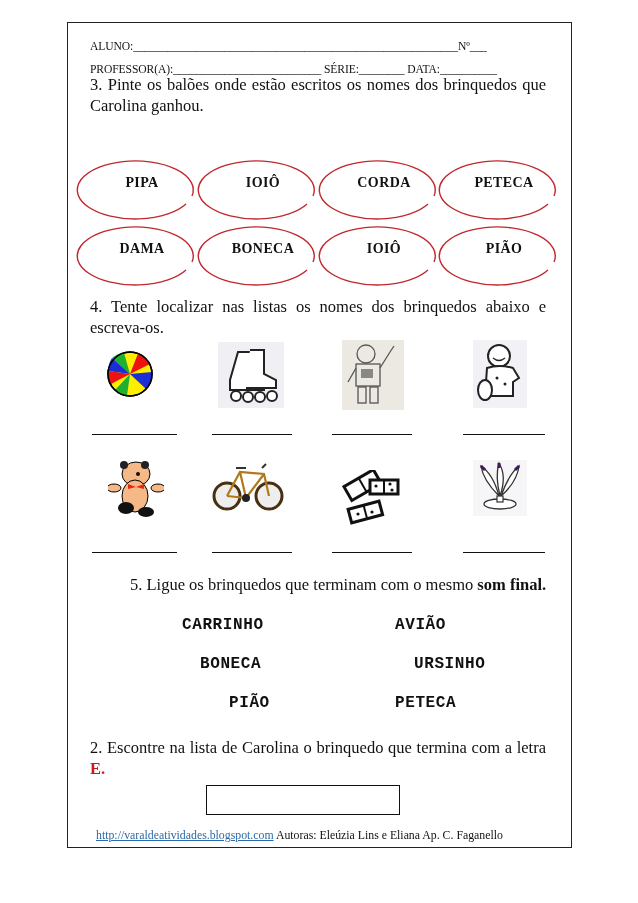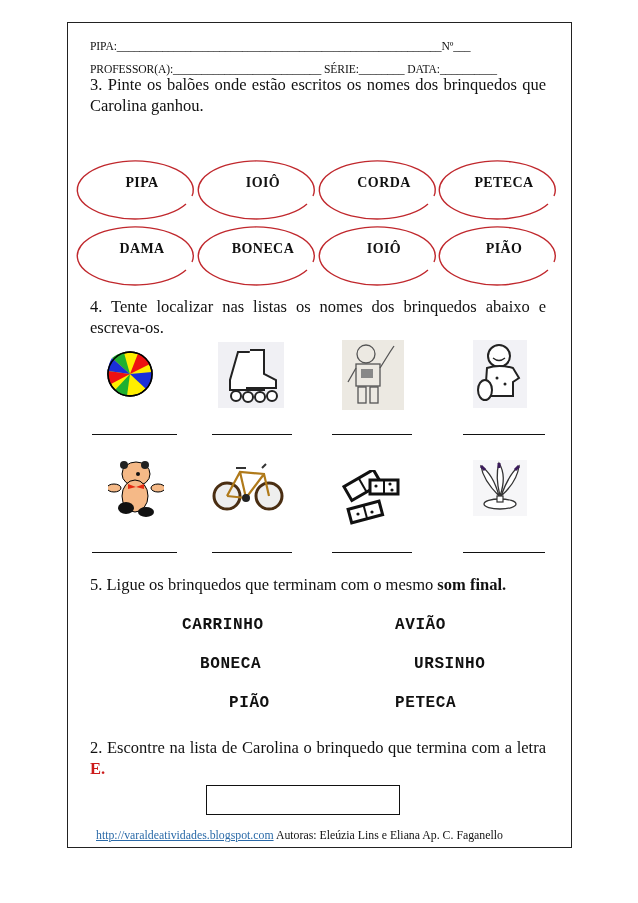--- a/index.html
+++ b/index.html
@@ -21,21 +21,21 @@
   .footer { position: absolute; left: 96px; top: 828px; font-size: 11.8px; white-space: nowrap; }
   .footer a { color: #2a6aa8; text-decoration: underline; }
   .red { color: #cc1a1a; font-weight: bold; }
   b.bold { font-weight: bold; }
 </style>
 </head>
 <body>
 
 <div class="frame"></div>
 
-<div class="hdr" style="top:40px;">PIPA:_________________________________________________________Nº___</div>
+<div class="hdr" style="top:40px;">ALUNO:_________________________________________________________Nº___</div>
 <div class="hdr" style="top:63px;">PROFESSOR(A):__________________________ SÉRIE:________ DATA:__________</div>
 
 <div class="para" style="top:74px;">3. Pinte os balões onde estão escritos os nomes dos brinquedos que Carolina ganhou.</div>
 
 <div id="balloons">
     <div class="balloon" style="left: 82px; top: 152px;">
       <svg viewBox="0 0 120 62">
         <path d="M 104 52 A 58 29 0 1 1 110 44" fill="none" stroke="#c0282d" stroke-width="1.4"></path>
       </svg>
       <div class="lbl">PIPA</div>
@@ -187,21 +187,21 @@
     <path d="M8 6 l4 4 M26 3 l0 5 M46 6 l-4 4" stroke="#3a1a5a" stroke-width="3"></path>
     <ellipse cx="27" cy="44" rx="16" ry="5" fill="#fff" stroke="#333" stroke-width="1.3"></ellipse>
     <rect x="24" y="36" width="6" height="6" fill="#fff" stroke="#333" stroke-width="1.2"></rect>
   </svg>
 </div>
 <div class="wline" style="left:92px; top:552px; width:85px;"></div>
 <div class="wline" style="left:212px; top:552px; width:80px;"></div>
 <div class="wline" style="left:332px; top:552px; width:80px;"></div>
 <div class="wline" style="left:463px; top:552px; width:82px;"></div>
 
-<div class="para" style="top:574px;"><span>5. Ligue os brinquedos que terminam com o mesmo </span><b class="bold">som final.</b></div>
+<div class="para" style="top:574px;margin-left:40px;"><span>5. Ligue os brinquedos que terminam com o mesmo </span><b class="bold">som final.</b></div>
 
 <div class="match" style="left:182px; top:616px;">CARRINHO</div>
 <div class="match" style="left:200px; top:655px;">BONECA</div>
 <div class="match" style="left:229px; top:694px;">PIÃO</div>
 <div class="match" style="left:395px; top:616px;">AVIÃO</div>
 <div class="match" style="left:414px; top:655px;">URSINHO</div>
 <div class="match" style="left:395px; top:694px;">PETECA</div>
 
 <div class="para" style="top:737px;"><span>2. Escontre na lista de Carolina o brinquedo que termina com a letra </span><span class="red">E.</span></div>
 

